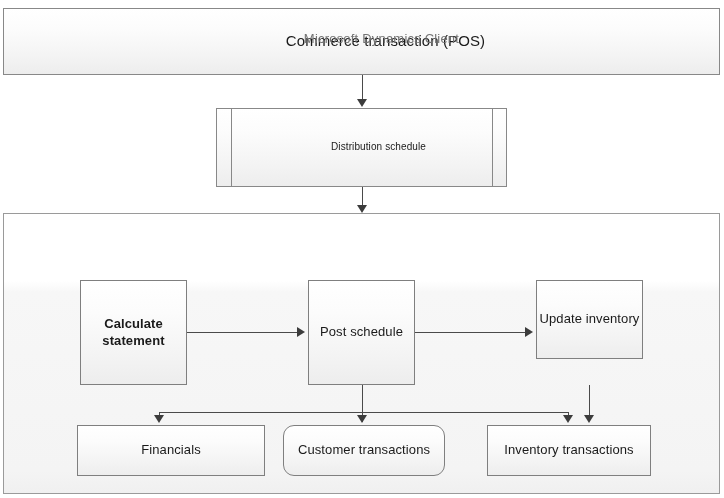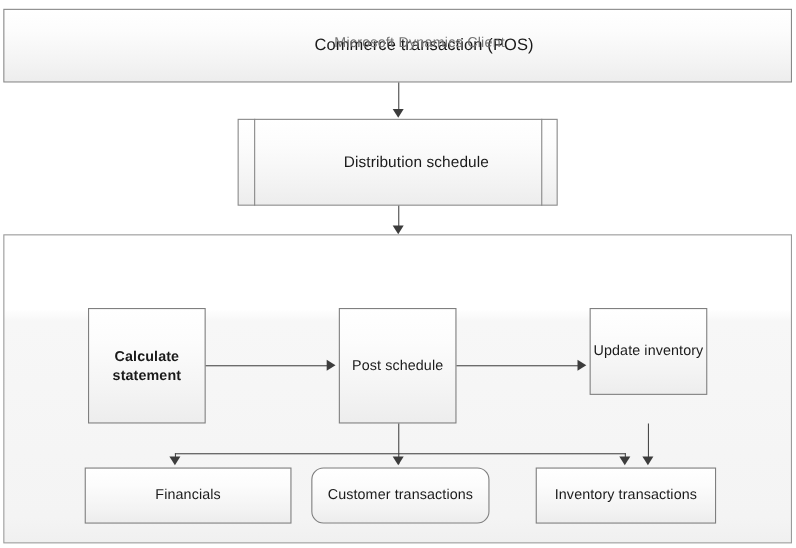--- a/index.html
+++ b/index.html
@@ -56,21 +56,21 @@
     top: -1px;
     bottom: -1px;
     width: 1px;
     background: #888888;
   }
   #distribution-schedule .side-bar.left  { left: 14px; }
   #distribution-schedule .side-bar.right { right: 13px; }
   #distribution-schedule .ds-label {
     position: relative;
     z-index: 2;
-    font-size: 14px;
+    font-size: 10px;
     padding-left: 34px;
   }
 
   
   #dynamics-client-container {
     position: absolute;
     left: 3px;
     top: 213px;
     width: 717px;
     height: 281px;

